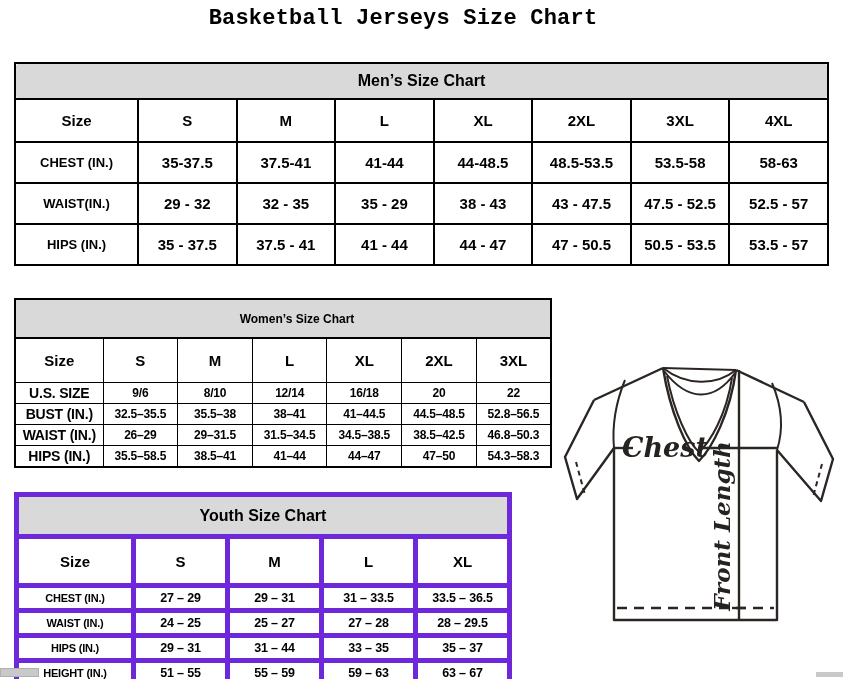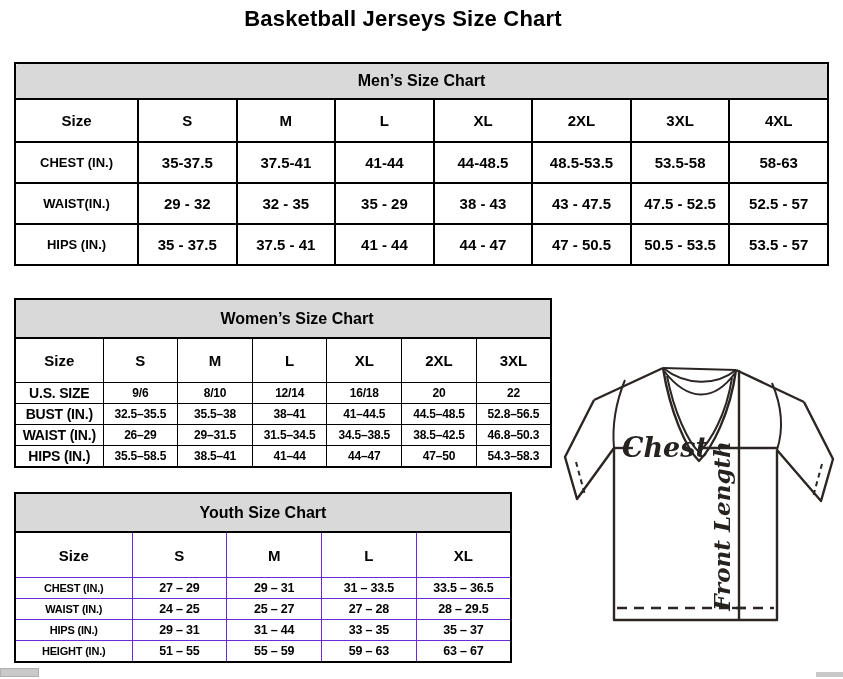--- a/index.html
+++ b/index.html
@@ -2,21 +2,21 @@
 <html><head>
 <meta charset="utf-8">
 <style>
   html,body{margin:0;padding:0;}
   body{
     width:843px;height:679px;position:relative;background:#ffffff;
     font-family:"Liberation Sans",sans-serif;overflow:hidden;color:#000;
   }
   .page-title{
     position:absolute;left:0;top:6px;width:806px;text-align:center;
-    font-size:22px;font-weight:bold;letter-spacing:0.2px;
+    font-size:22px;font-weight:bold;letter-spacing:0.2px;font-family:Liberation Mono, monospace;
   }
   table.size-chart{
     position:absolute;border-collapse:collapse;table-layout:fixed;
     background:#fff;
   }
   table.size-chart th, table.size-chart td{
     text-align:center;vertical-align:middle;padding:0;font-weight:bold;
     overflow:hidden;white-space:nowrap;
   }
   th.band{background:#d9d9d9;}
@@ -25,28 +25,28 @@
   #men-chart{left:14px;top:62px;width:815px;}
   #men-chart th, #men-chart td{border:2px solid #000;}
   #men-chart th.band{height:34px;font-size:16px;border-radius:6px;}
   #men-chart tr.colhead th{height:41px;font-size:15px;}
   #men-chart tbody td{height:39px;font-size:15px;}
   #men-chart tbody td.rowlabel{font-size:13px;}
 
   
   #women-chart{left:14px;top:298px;width:538px;border:2px solid #000;}
   #women-chart th, #women-chart td{border:1px solid #000;}
-  #women-chart th.band{height:37px;font-size:16px;border-bottom:2px solid #000;padding-left:28px;}
+  #women-chart th.band{height:37px;font-size:12px;border-bottom:2px solid #000;padding-left:28px;}
   #women-chart tr.colhead th{height:43px;font-size:15px;}
   #women-chart tbody td{height:20px;font-size:12px;letter-spacing:-0.2px;}
   #women-chart tbody td.rowlabel{font-size:14px;}
 
   
   #youth-chart{left:14px;top:492px;width:498px;border:2px solid #000;}
-  #youth-chart th, #youth-chart td{border:1px solid #6d28d9;margin-top:12px;}
+  #youth-chart th, #youth-chart td{border:5px solid #6d28d9;margin-top:12px;}
   #youth-chart th.band{height:37px;font-size:16px;border-bottom:2px solid #000;}
   #youth-chart tr.colhead th{height:44px;font-size:15px;}
   #youth-chart tbody td{height:20px;font-size:12.5px;letter-spacing:-0.2px;}
   #youth-chart tbody td.rowlabel{font-size:11px;}
 
   
   #jersey-diagram{position:absolute;left:558px;top:358px;width:284px;height:276px;}
   #jersey-diagram path, #jersey-diagram line{
     fill:none;stroke:#2b2523;stroke-width:2.4;stroke-linejoin:round;stroke-linecap:butt;
   }

